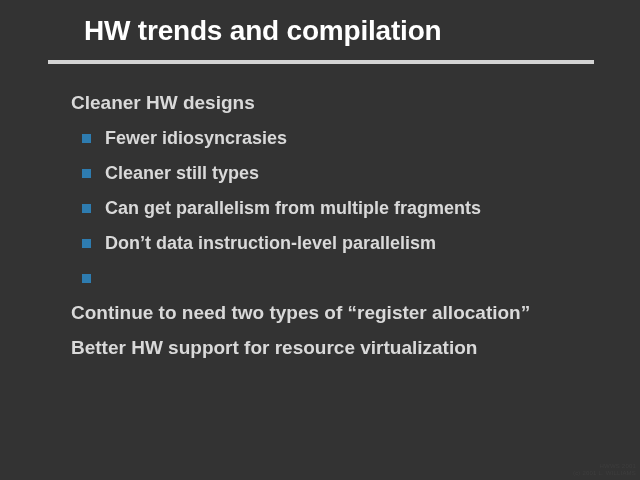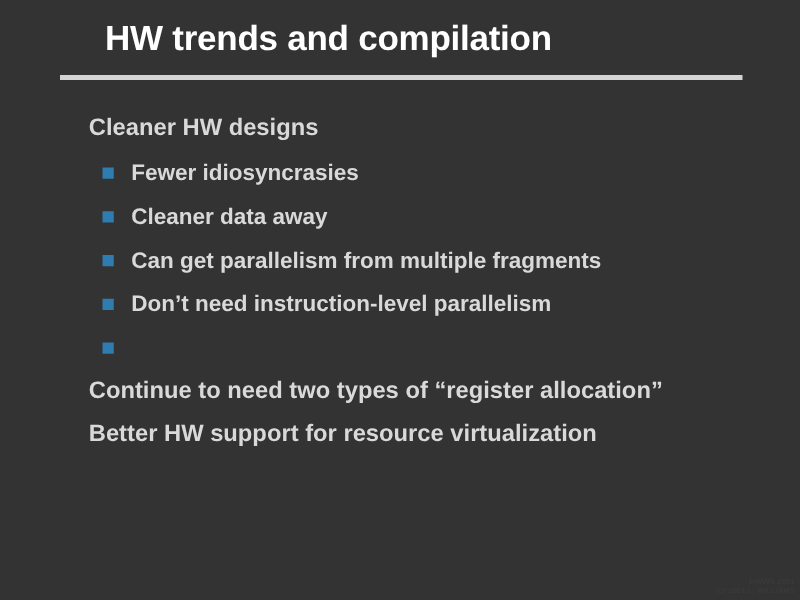--- a/index.html
+++ b/index.html
@@ -119,29 +119,29 @@
 
   <div class="line level1">
         <span class="line-text">Cleaner HW designs</span>
       </div>
       <div class="line level2">
         <span class="bullet-square" style="background: rgb(46, 124, 176);"></span>
         <span class="line-text">Fewer idiosyncrasies</span>
       </div>
       <div class="line level2">
         <span class="bullet-square" style="background: rgb(46, 124, 176);"></span>
-        <span class="line-text">Cleaner data away</span>
+        <span class="line-text">Cleaner still types</span>
       </div>
       <div class="line level2">
         <span class="bullet-square" style="background: rgb(46, 124, 176);"></span>
         <span class="line-text">Can get parallelism from multiple fragments</span>
       </div>
       <div class="line level2">
         <span class="bullet-square" style="background: rgb(46, 124, 176);"></span>
-        <span class="line-text">Don’t need instruction-level parallelism</span>
+        <span class="line-text">Don’t data instruction-level parallelism</span>
       </div>
       <div class="line level2">
         <span class="bullet-square" style="background: rgb(46, 124, 176);"></span>
       </div>
       <div class="line level1">
         <span class="line-text">Continue to need two types of “register allocation”</span>
       </div>
       <div class="line level1">
         <span class="line-text">Better HW support for resource virtualization</span>
       </div>

